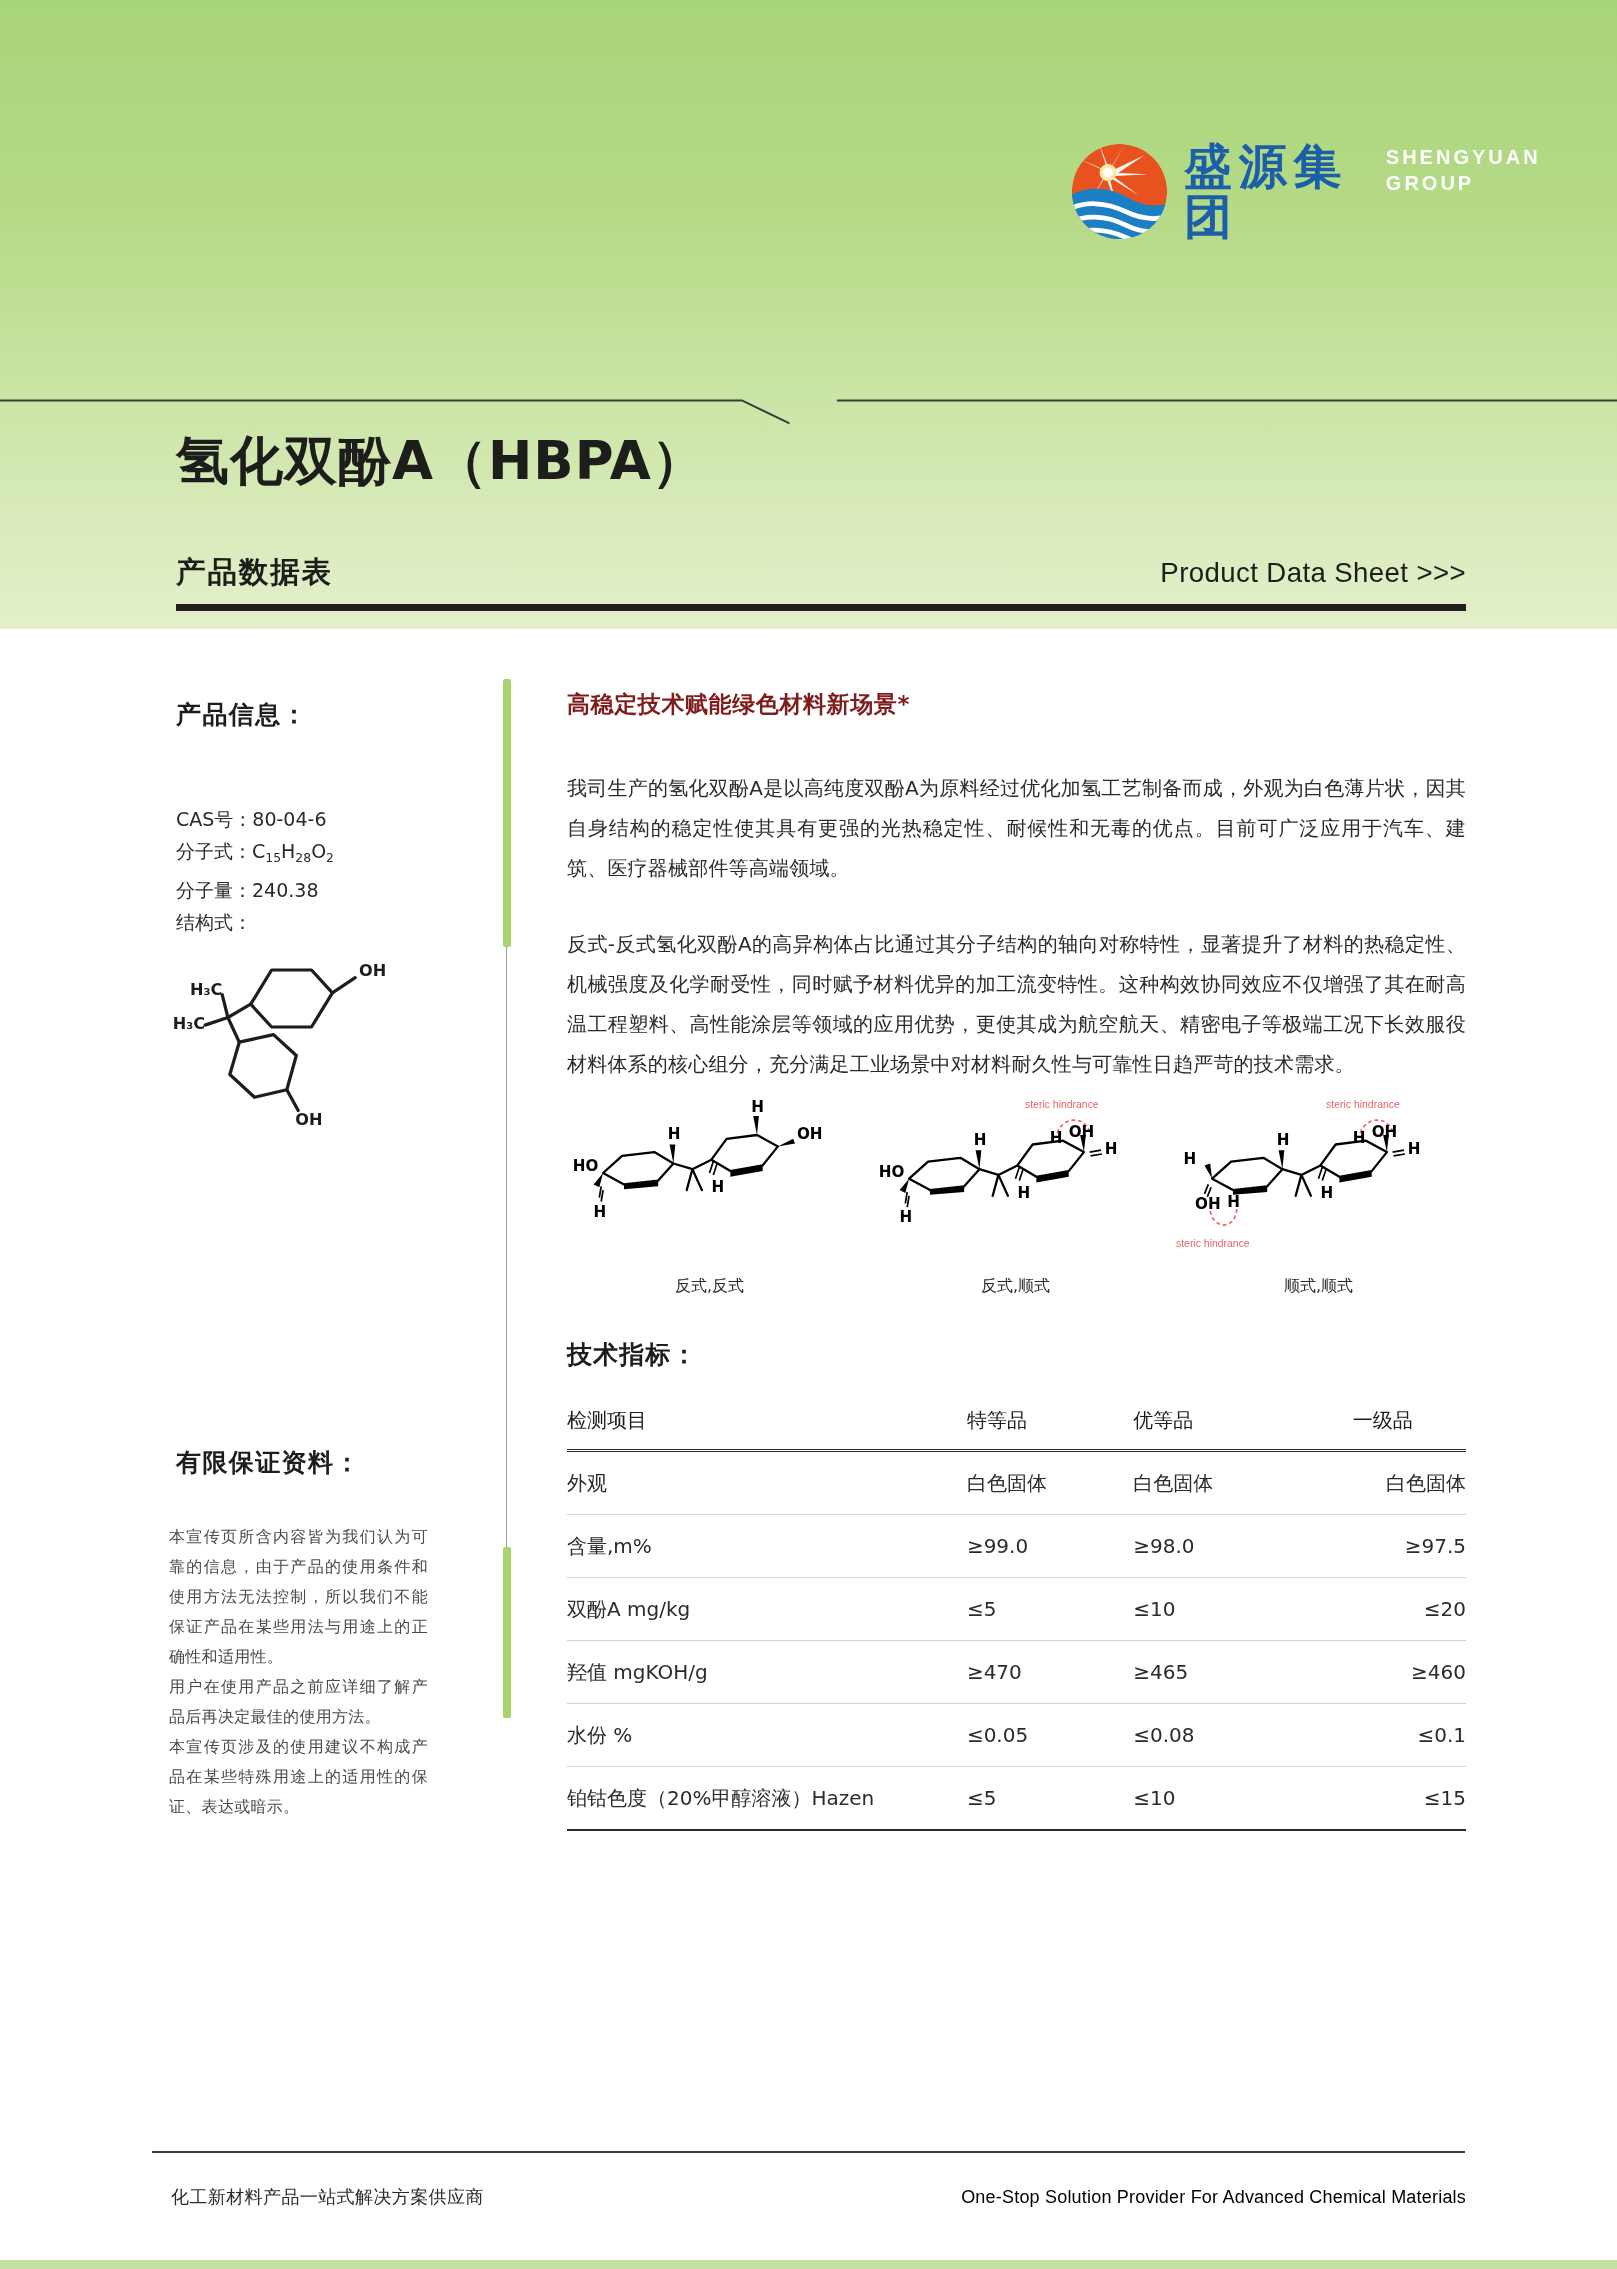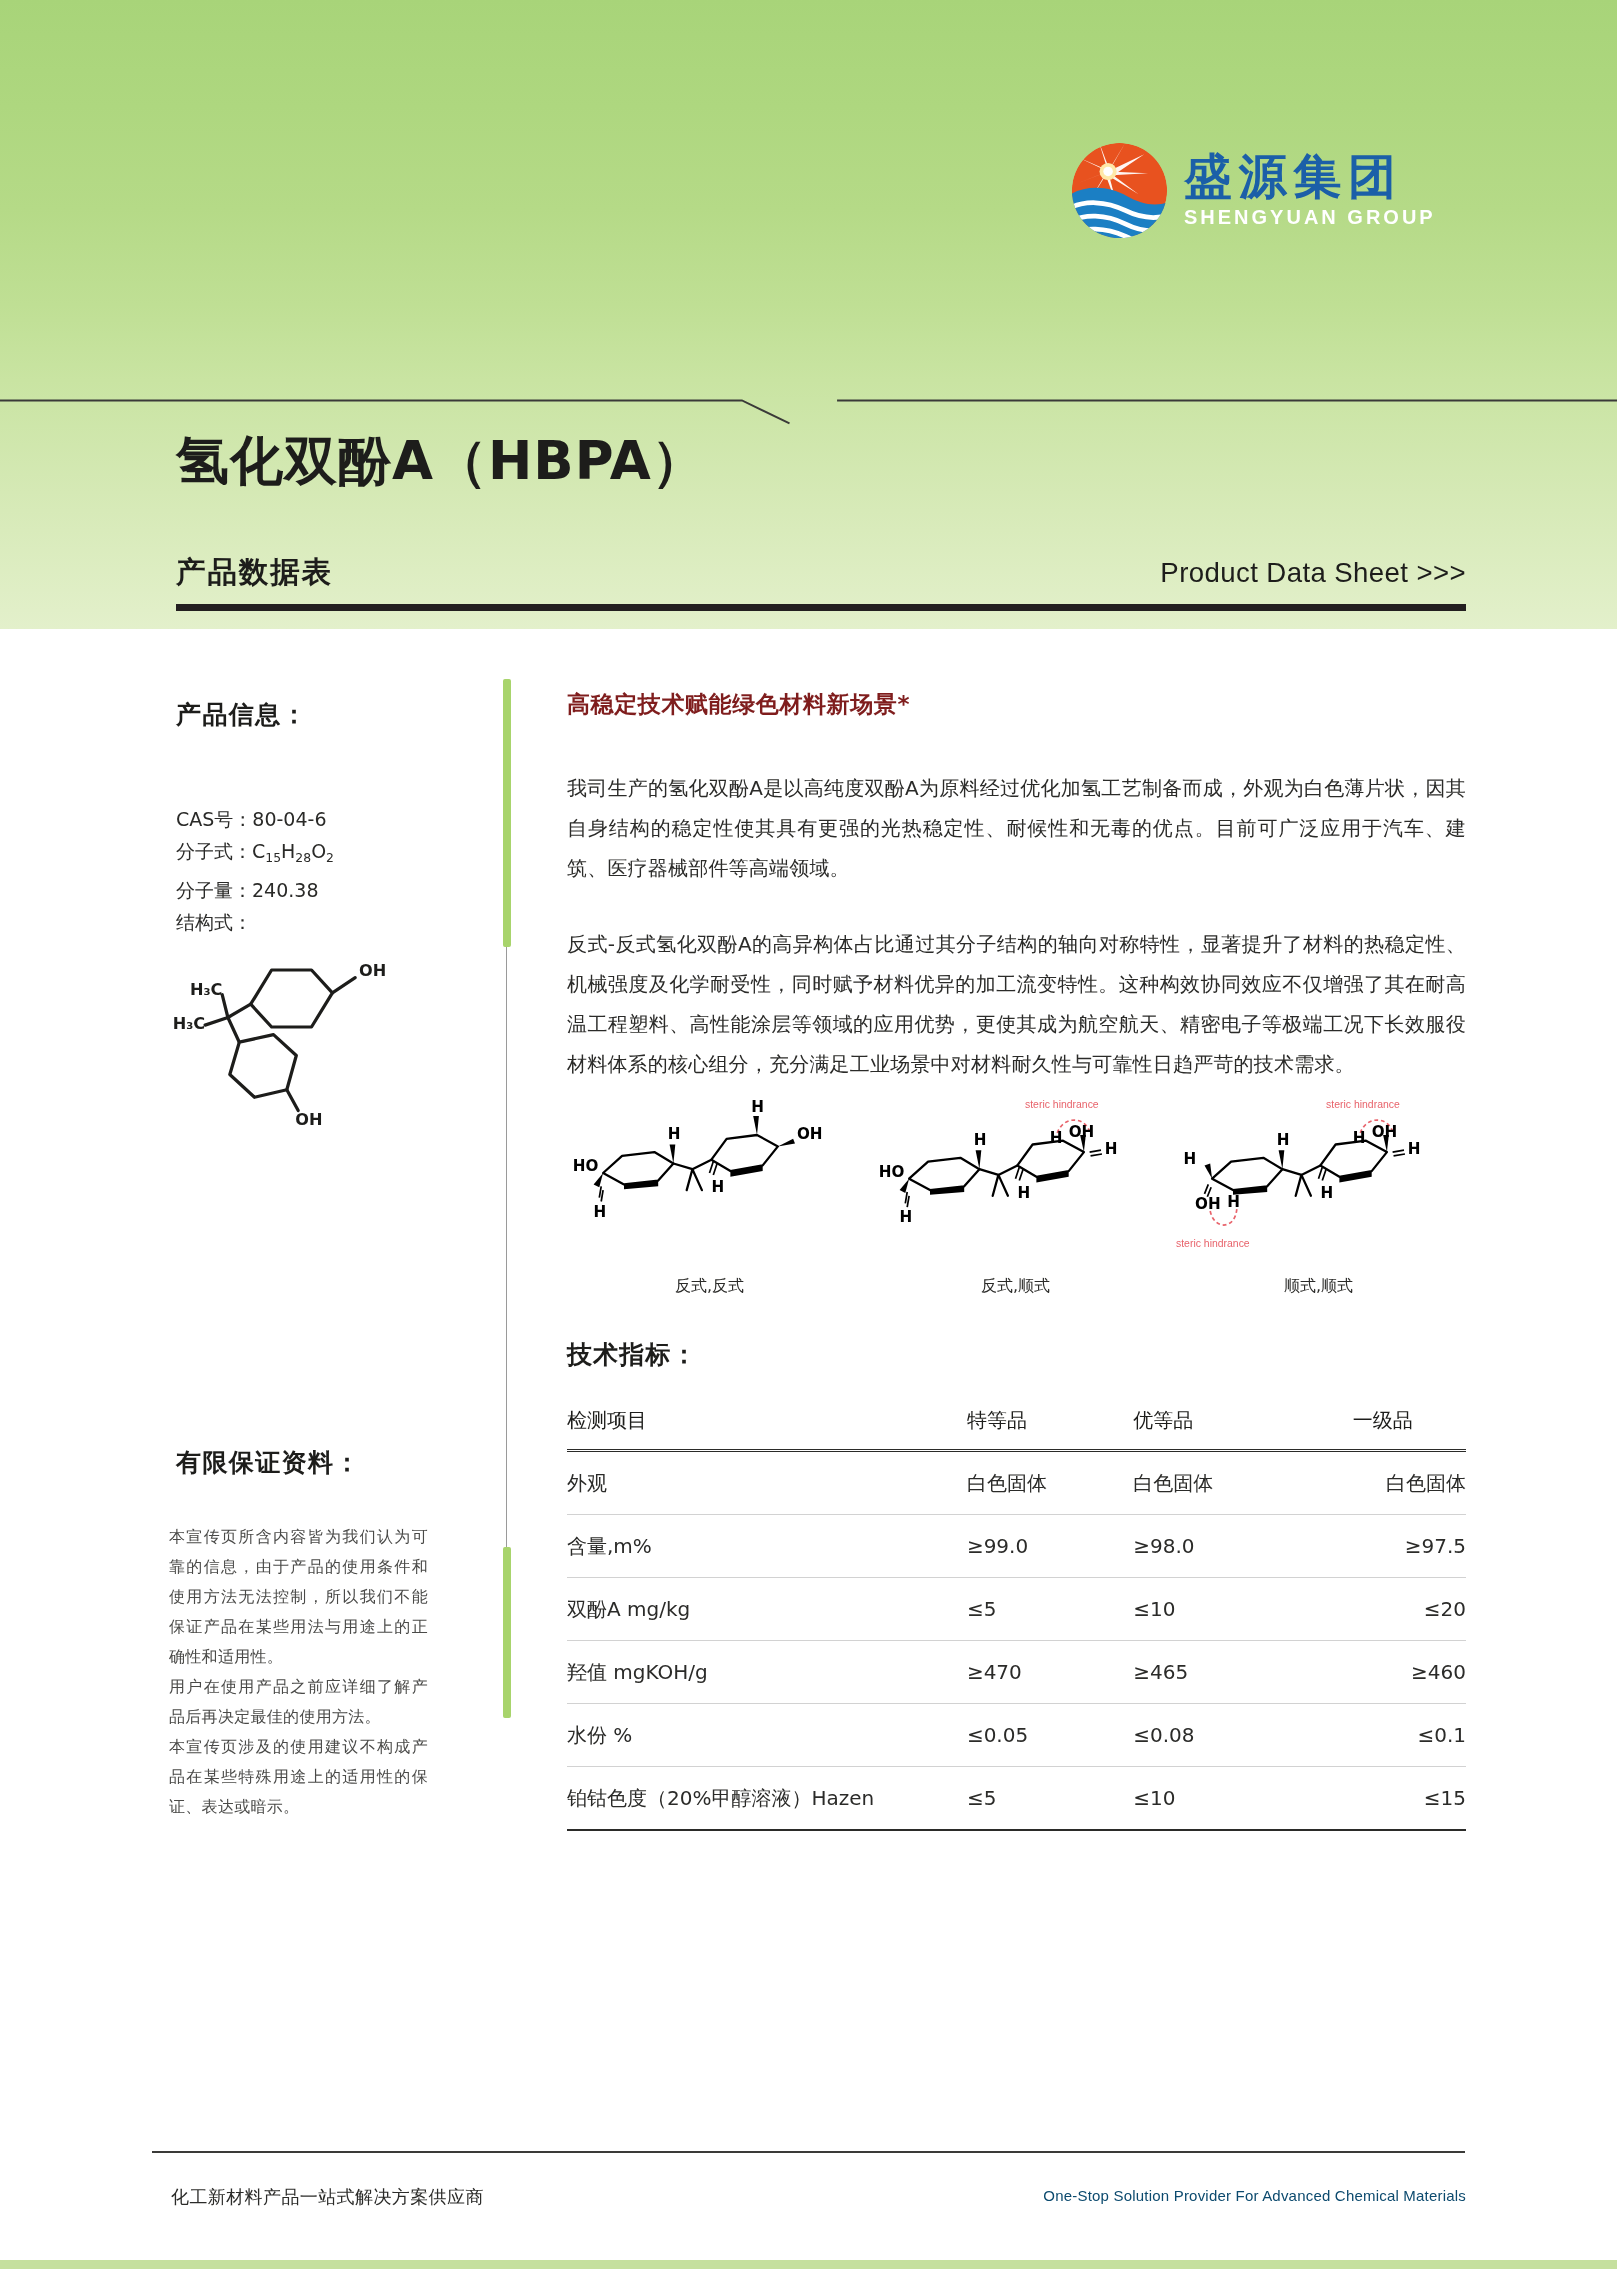--- a/index.html
+++ b/index.html
@@ -22,21 +22,21 @@
     left: 0; top: 0;
     width: 1618px; height: 380px;
     background: linear-gradient(180deg, #a8d479 0%, #aed77f 28%, #b5da87 55%, #bfdf94 80%, #c9e4a2 100%);
   }
   .logo-block {
     position: absolute;
     left: 1070px; top: 141px;
     display: flex; align-items: center; gap: 15px;
   }
   .logo-mark { width: 99px; height: 99px; flex: 0 0 99px; }
-  .logo-text { display: flex; flex-direction: column; justify-content: center; }
+  .logo-text { display: flex; justify-content: center; }
   .logo-cn {
     font-size: 48px; font-weight: 700; color: #1b5fa8;
     letter-spacing: 6.7px; line-height: 1.05;
     font-family: "DejaVu Sans", "Liberation Sans", sans-serif;
   }
   .logo-en {
     font-size: 20px; font-weight: 700; color: #ffffff;
     letter-spacing: 3px; line-height: 1.3; margin-top: 2.9px;
   }
 
@@ -159,21 +159,21 @@
   
   .footer { position: absolute; left: 0; top: 2151px; width: 1618px; height: 140px; padding-left: 28px; }
   .footer-rule { position: absolute; left: 152px; top: 0; width: 1313px; height: 1.9px; background: #3a3a38; }
   .footer-cn {
     position: absolute; left: 171px; top: 34px;
     font-size: 18px; color: #2b2b29; letter-spacing: 0.4px;
     font-family: "DejaVu Sans", "Liberation Sans", sans-serif;
   }
   .footer-en {
     position: absolute; right: 152px; top: 36px;
-    font-size: 15px; color: #0c4a6e; letter-spacing: 0.2px; white-space: nowrap;
+    font-size: 18px; color: #000000; letter-spacing: 0.2px; white-space: nowrap;
   }
   .botbar { position: absolute; left: 0; top: 2260px; width: 1618px; height: 9.5px; background: #c5e09e; }
 </style>
 </head>
 <body>
 
 <div class="page">
 
   <div class="banner">
     <div class="logo-block">

